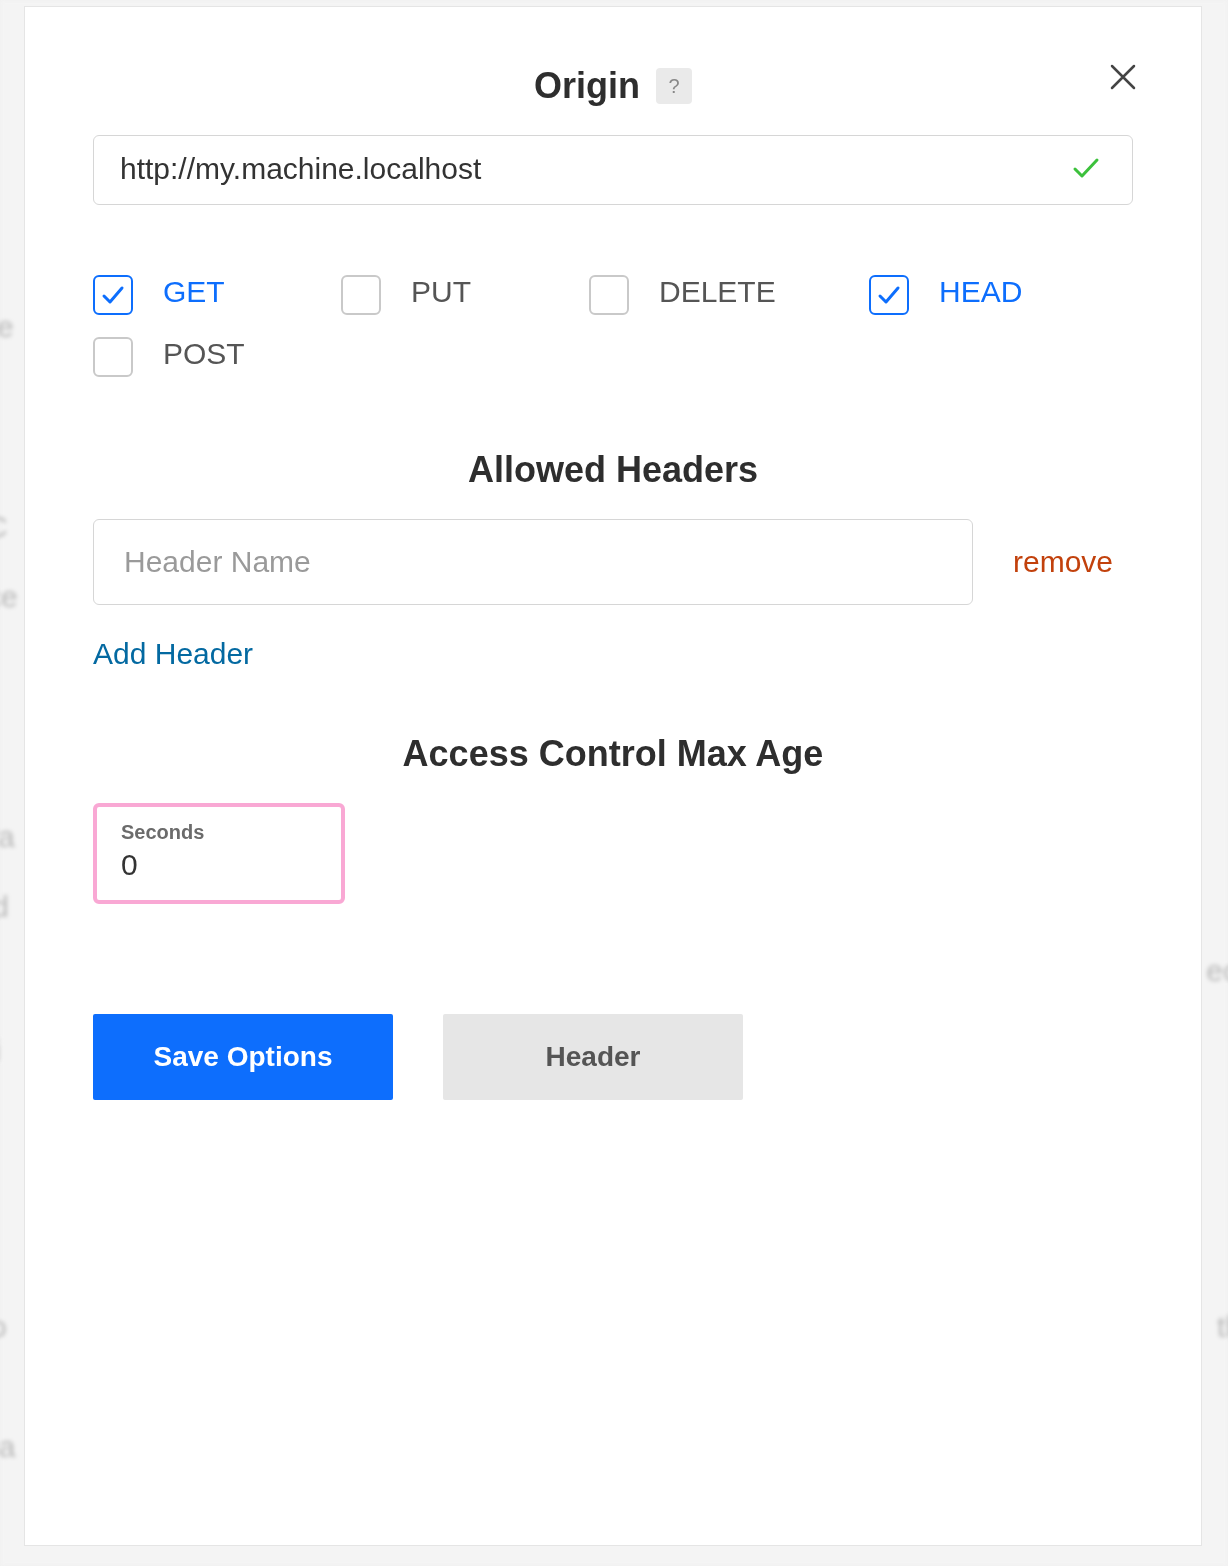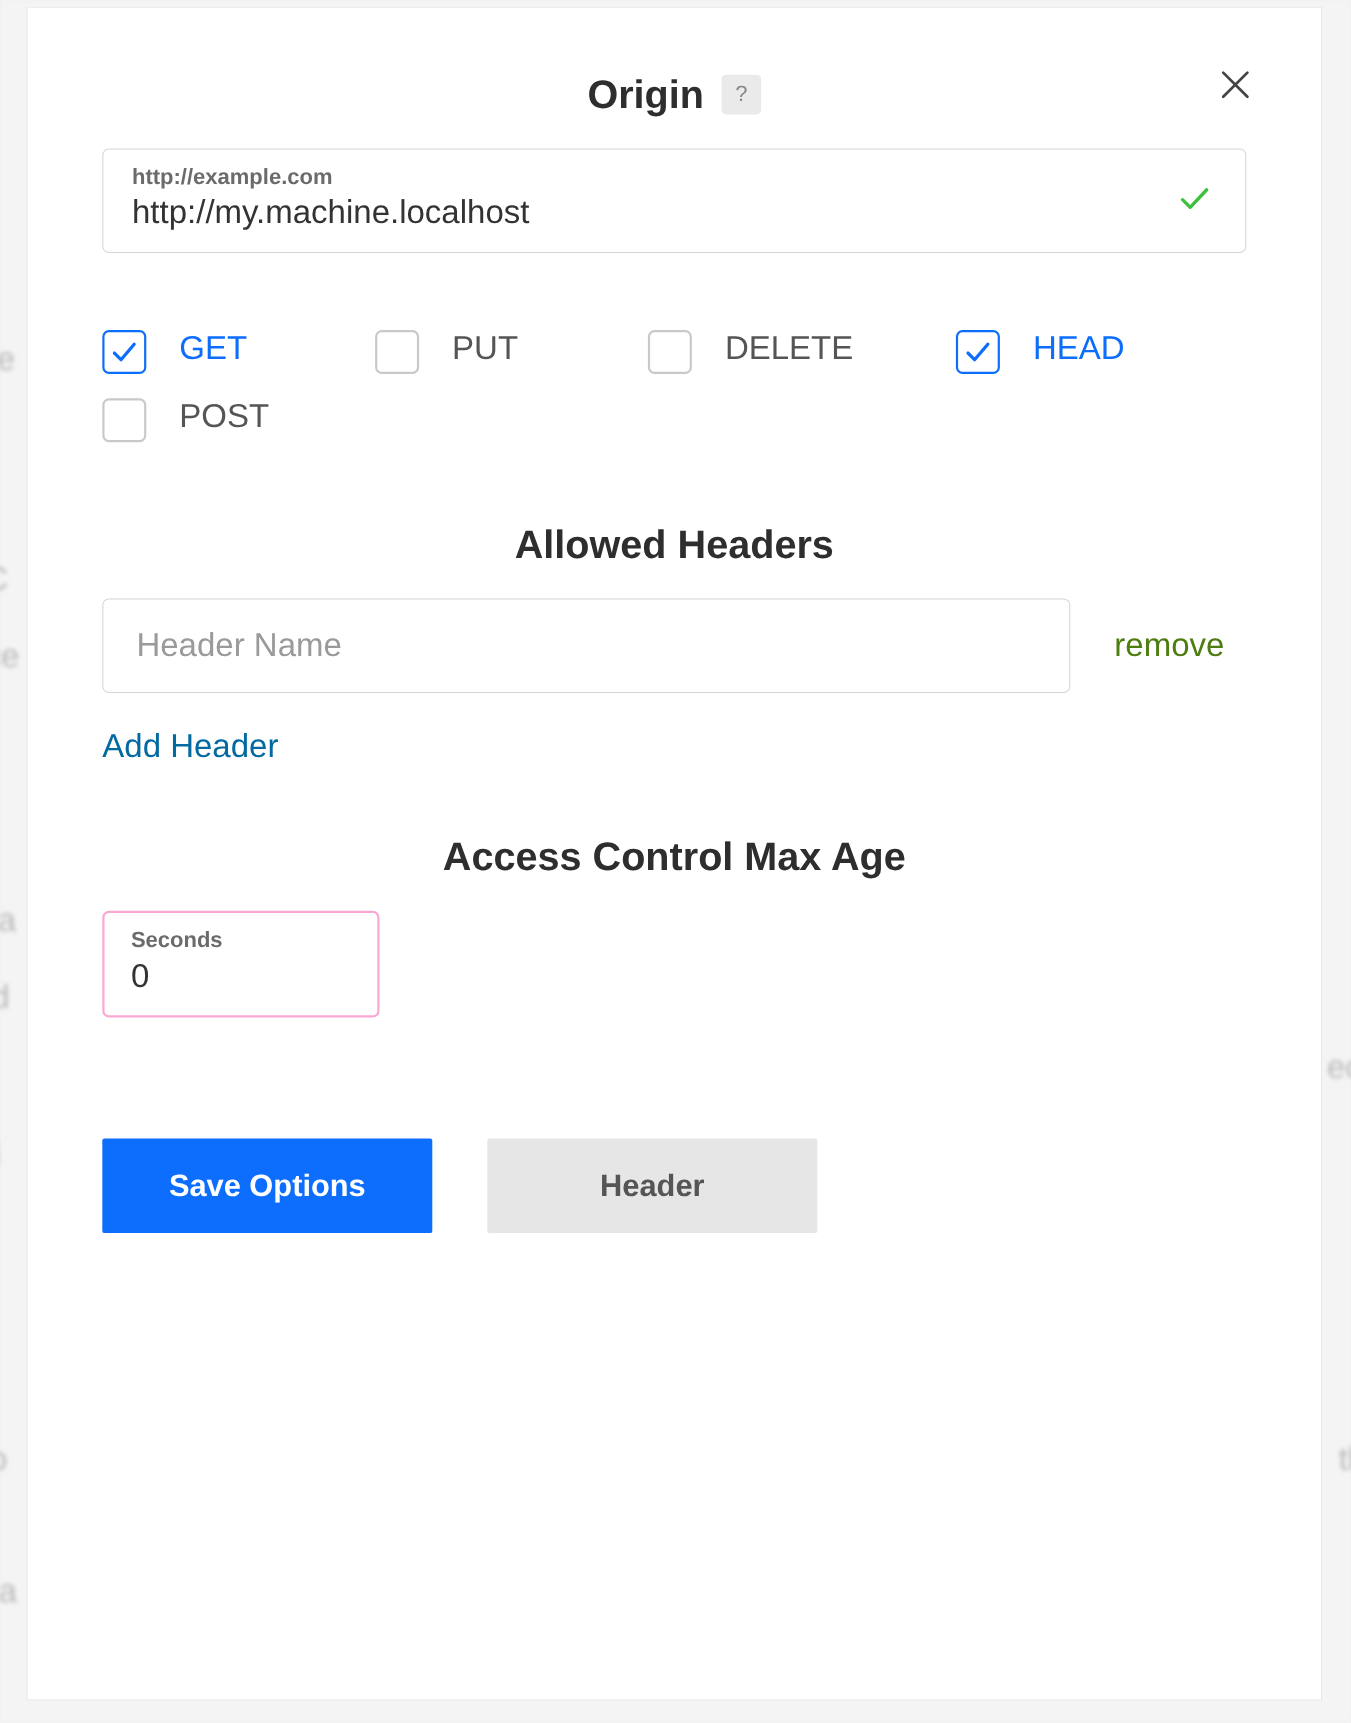--- a/index.html
+++ b/index.html
@@ -146,35 +146,35 @@
   .header-input {
     border: none; outline: none;
     width: 100%;
     font-size: 30px;
     color: #333;
     font-family: inherit;
     background: transparent;
   }
   .header-input::placeholder { color: #9a9a9a; }
   .remove-link {
-    color: #4d7c0f;
+    color: #c2410c;
     font-size: 30px;
     cursor: pointer;
     font-weight: 400;
   }
   .add-link {
     color: #0369a1;
     font-size: 30px;
     cursor: pointer;
     font-weight: 400;
     margin-bottom: 62px;
     display: inline-block;
   }
   .maxage-wrap {
-    border: 2px solid #f9a8d4;
+    border: 4px solid #f9a8d4;
     border-radius: 6px;
     padding: 14px 24px 18px 24px;
     width: 252px;
     margin-bottom: 110px;
   }
   .footer {
     display: flex;
     gap: 50px;
   }
   .btn {
@@ -218,21 +218,20 @@
     </svg>
   </div>
 
 
   
   <div class="section-label">
     <span>Origin</span>
     <span class="help-badge">?</span>
   </div>
   <div class="field-wrap">
-    <div class="float-label">http://example.com</div>
     <input class="field-input" type="text" value="http://my.machine.localhost" style="">
     <span class="valid-check">
       <svg width="32" height="32" viewBox="0 0 32 32" fill="none">
         <path d="M5 17 L12 24 L27 8" stroke="#3cc13c" stroke-width="3" stroke-linecap="round" stroke-linejoin="round"></path>
       </svg>
     </span>
   </div>
 
   
   <div class="methods-grid" id="methods-grid">

